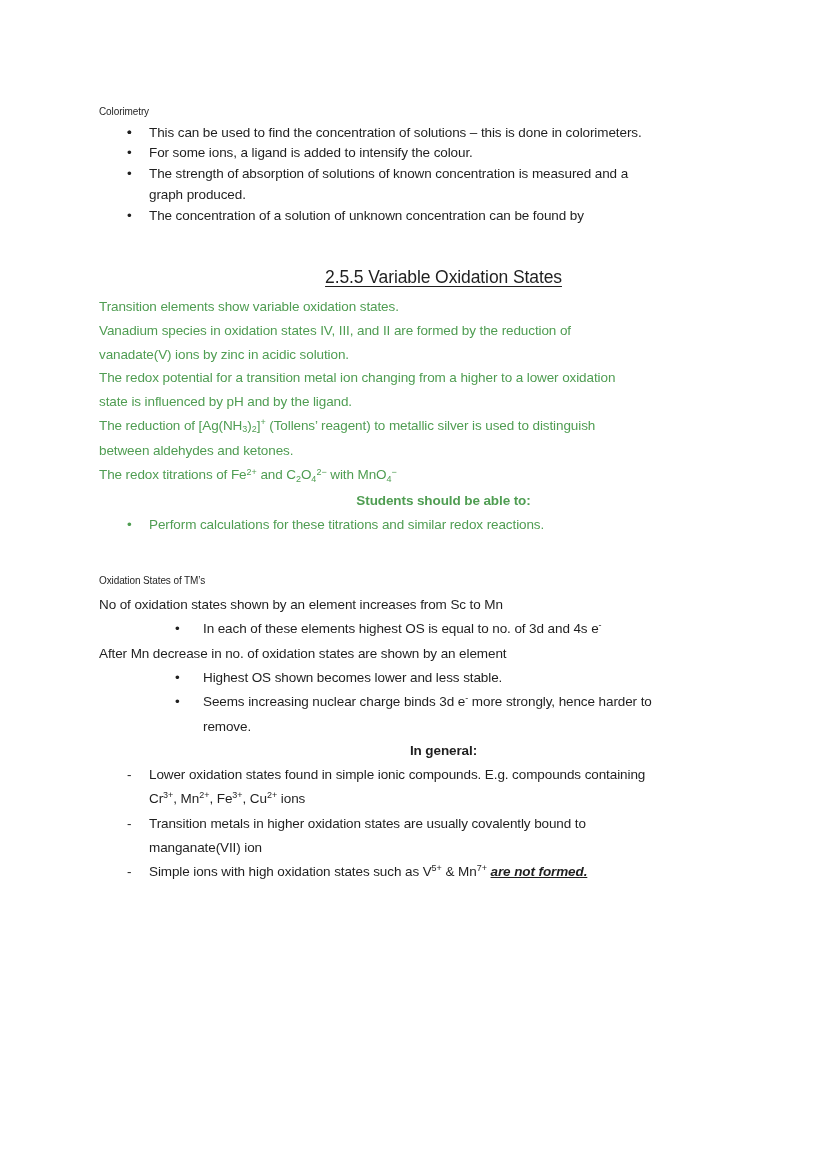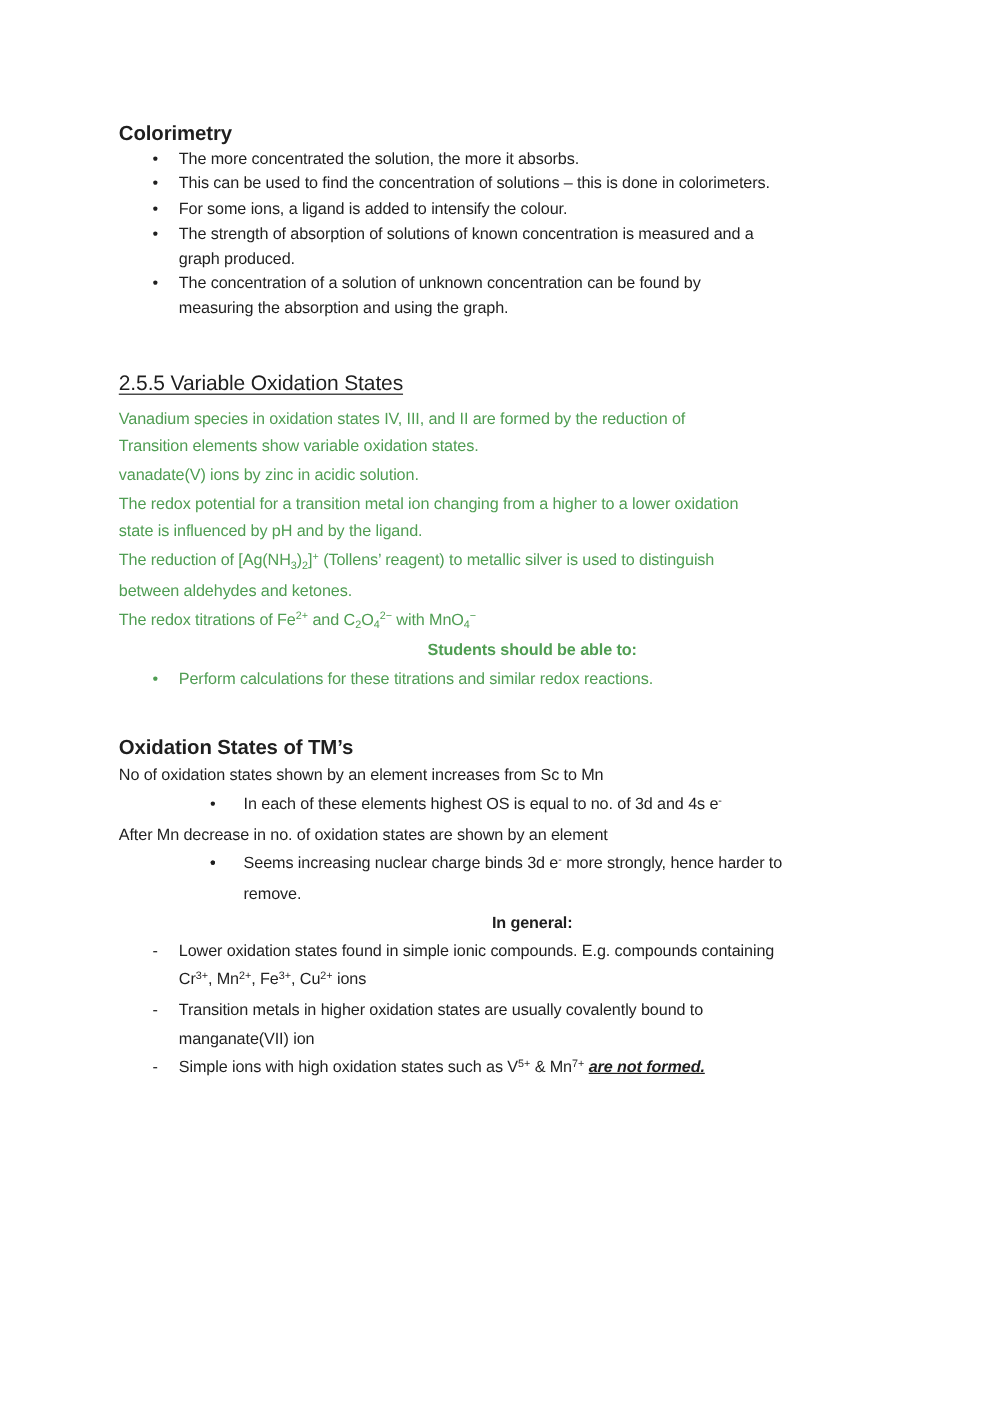--- a/index.html
+++ b/index.html
@@ -13,27 +13,28 @@
     width:828px;height:1171px;
     background:var(--paper);
     color:var(--ink);
     font-family:"Liberation Sans","DejaVu Sans",sans-serif;
     font-size:13.5px;
     letter-spacing:-0.1px;
     overflow:hidden;
   }
   main{padding:102px 40px 0 99px;}
   section{margin:0;}
-  h2,h3{margin:0;font-size:17px;font-weight:700;}
+  h2,h3{margin:0;font-size:10px;font-weight:400;}
   .h-colorimetry{line-height:20.7px;}
   .h-spec{
     font-size:17.5px;font-weight:400;line-height:22px;
     margin-top:40px;margin-bottom:7px;
     text-decoration:underline;
     text-underline-offset:3px;
+    text-align:center;
   }
   .h-tm{margin-top:33px;line-height:23.7px;}
   .block{margin:0;}
   .block .line{white-space:pre;position:relative;}
   .lh-tight .line{line-height:20.7px;}
   .lh-loose .line{line-height:23.7px;}
   .green-block{color:var(--green);}
   .line.l0{padding-left:0;}
   .line.l1{padding-left:50px;}
   .line.l2{padding-left:104px;}
@@ -48,53 +49,52 @@
   .seg.sub{font-size:9px;position:relative;top:2.5px;letter-spacing:0;}
 </style>
 </head>
 <body>
 
 <main>
 
   <section>
     <h3 class="h-colorimetry">Colorimetry</h3>
     <div class="block lh-tight">
-        <div class="line l1"><span class="marker">•</span><span class="seg">The more concentrated the solution, the more it absorbs.</span></div>
+        <div class="line l1"><span class="marker">•</span></div>
         <div class="line l1"><span class="marker">•</span><span class="seg">This can be used to find the concentration of solutions – this is done in colorimeters.</span></div>
         <div class="line l1"><span class="marker">•</span><span class="seg">For some ions, a ligand is added to intensify the colour.</span></div>
         <div class="line l1"><span class="marker">•</span><span class="seg">The strength of absorption of solutions of known concentration is measured and a</span></div>
         <div class="line l1"><span class="seg">graph produced.</span></div>
         <div class="line l1"><span class="marker">•</span><span class="seg">The concentration of a solution of unknown concentration can be found by</span></div>
-        <div class="line l1"><span class="seg">measuring the absorption and using the graph.</span></div>
       </div>
   </section>
 
   <section>
     <h2 class="h-spec">2.5.5 Variable Oxidation States</h2>
     <div class="block lh-loose green-block">
+        <div class="line l0"><span class="seg">Transition elements show variable oxidation states.</span></div>
         <div class="line l0"><span class="seg">Vanadium species in oxidation states IV, III, and II are formed by the reduction of</span></div>
-        <div class="line l0"><span class="seg">Transition elements show variable oxidation states.</span></div>
         <div class="line l0"><span class="seg">vanadate(V) ions by zinc in acidic solution.</span></div>
         <div class="line l0"><span class="seg">The redox potential for a transition metal ion changing from a higher to a lower oxidation</span></div>
         <div class="line l0"><span class="seg">state is influenced by pH and by the ligand.</span></div>
         <div class="line l0"><span class="seg">The reduction of [Ag(NH</span><span class="seg sub">3</span><span class="seg">)</span><span class="seg sub">2</span><span class="seg">]</span><span class="seg sup">+</span><span class="seg"> (Tollens’ reagent) to metallic silver is used to distinguish</span></div>
         <div class="line l0"><span class="seg">between aldehydes and ketones.</span></div>
         <div class="line l0"><span class="seg">The redox titrations of Fe</span><span class="seg sup">2+</span><span class="seg"> and C</span><span class="seg sub">2</span><span class="seg">O</span><span class="seg sub">4</span><span class="seg sup">2−</span><span class="seg"> with MnO</span><span class="seg sub">4</span><span class="seg sup">−</span></div>
         <div class="line l0 bold"><span class="seg">Students should be able to:</span></div>
         <div class="line l1"><span class="marker">•</span><span class="seg">Perform calculations for these titrations and similar redox reactions.</span></div>
       </div>
   </section>
 
   <section>
     <h3 class="h-tm">Oxidation States of TM’s</h3>
     <div class="block lh-loose">
         <div class="line l0"><span class="seg">No of oxidation states shown by an element increases from Sc to Mn</span></div>
         <div class="line l2"><span class="marker">•</span><span class="seg">In each of these elements highest OS is equal to no. of 3d and 4s e</span><span class="seg sup">-</span></div>
         <div class="line l0"><span class="seg">After Mn decrease in no. of oxidation states are shown by an element</span></div>
-        <div class="line l2"><span class="marker">•</span></div>
+        <div class="line l2"><span class="marker">•</span><span class="seg">Highest OS shown becomes lower and less stable.</span></div>
         <div class="line l2"><span class="marker">•</span><span class="seg">Seems increasing nuclear charge binds 3d e</span><span class="seg sup">-</span><span class="seg"> more strongly, hence harder to</span></div>
         <div class="line l2"><span class="seg">remove.</span></div>
         <div class="line l0 bold"><span class="seg">In general:</span></div>
         <div class="line l1"><span class="marker">-</span><span class="seg">Lower oxidation states found in simple ionic compounds. E.g. compounds containing</span></div>
         <div class="line l1"><span class="seg">Cr</span><span class="seg sup">3+</span><span class="seg">, Mn</span><span class="seg sup">2+</span><span class="seg">, Fe</span><span class="seg sup">3+</span><span class="seg">, Cu</span><span class="seg sup">2+</span><span class="seg"> ions</span></div>
         <div class="line l1"><span class="marker">-</span><span class="seg">Transition metals in higher oxidation states are usually covalently bound to</span></div>
         <div class="line l1"><span class="seg">manganate(VII) ion</span></div>
         <div class="line l1"><span class="marker">-</span><span class="seg">Simple ions with high oxidation states such as V</span><span class="seg sup">5+</span><span class="seg"> &amp; Mn</span><span class="seg sup">7+</span><span class="seg"> </span><span class="seg b i u">are not formed.</span></div>
       </div>
   </section>

